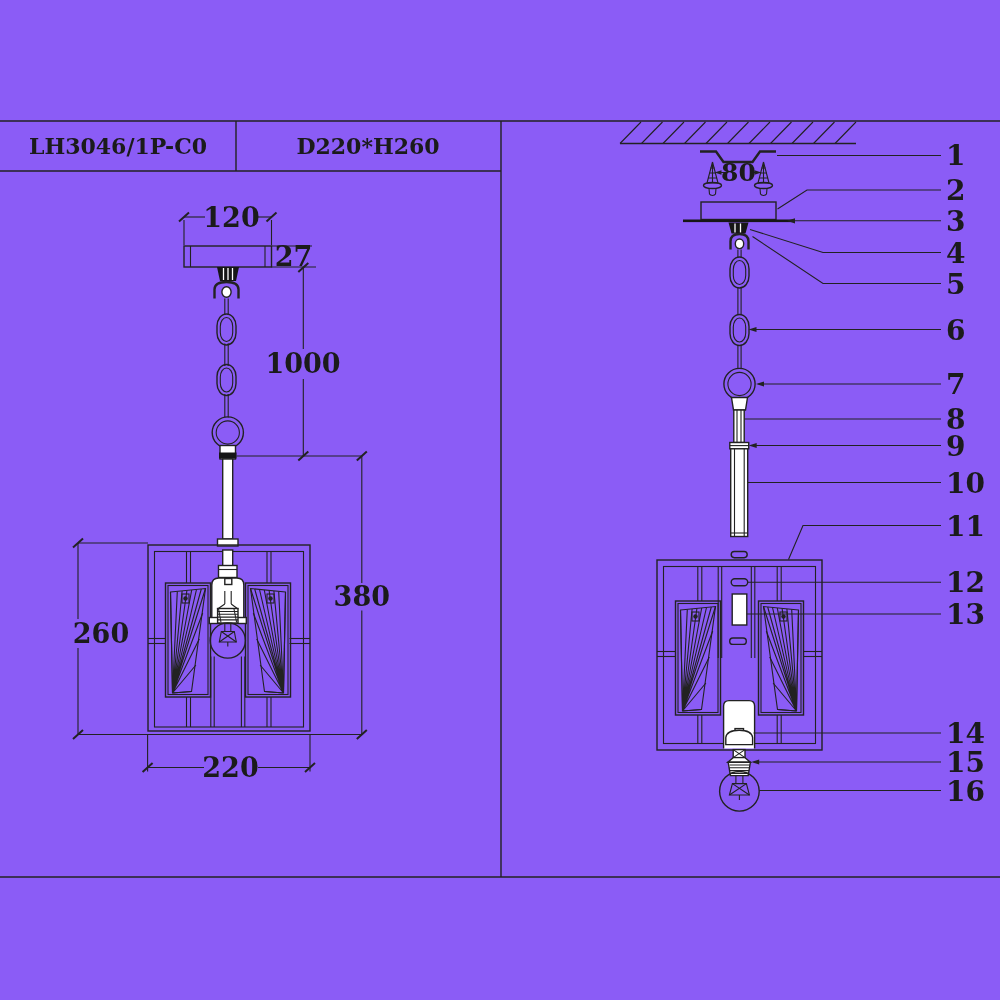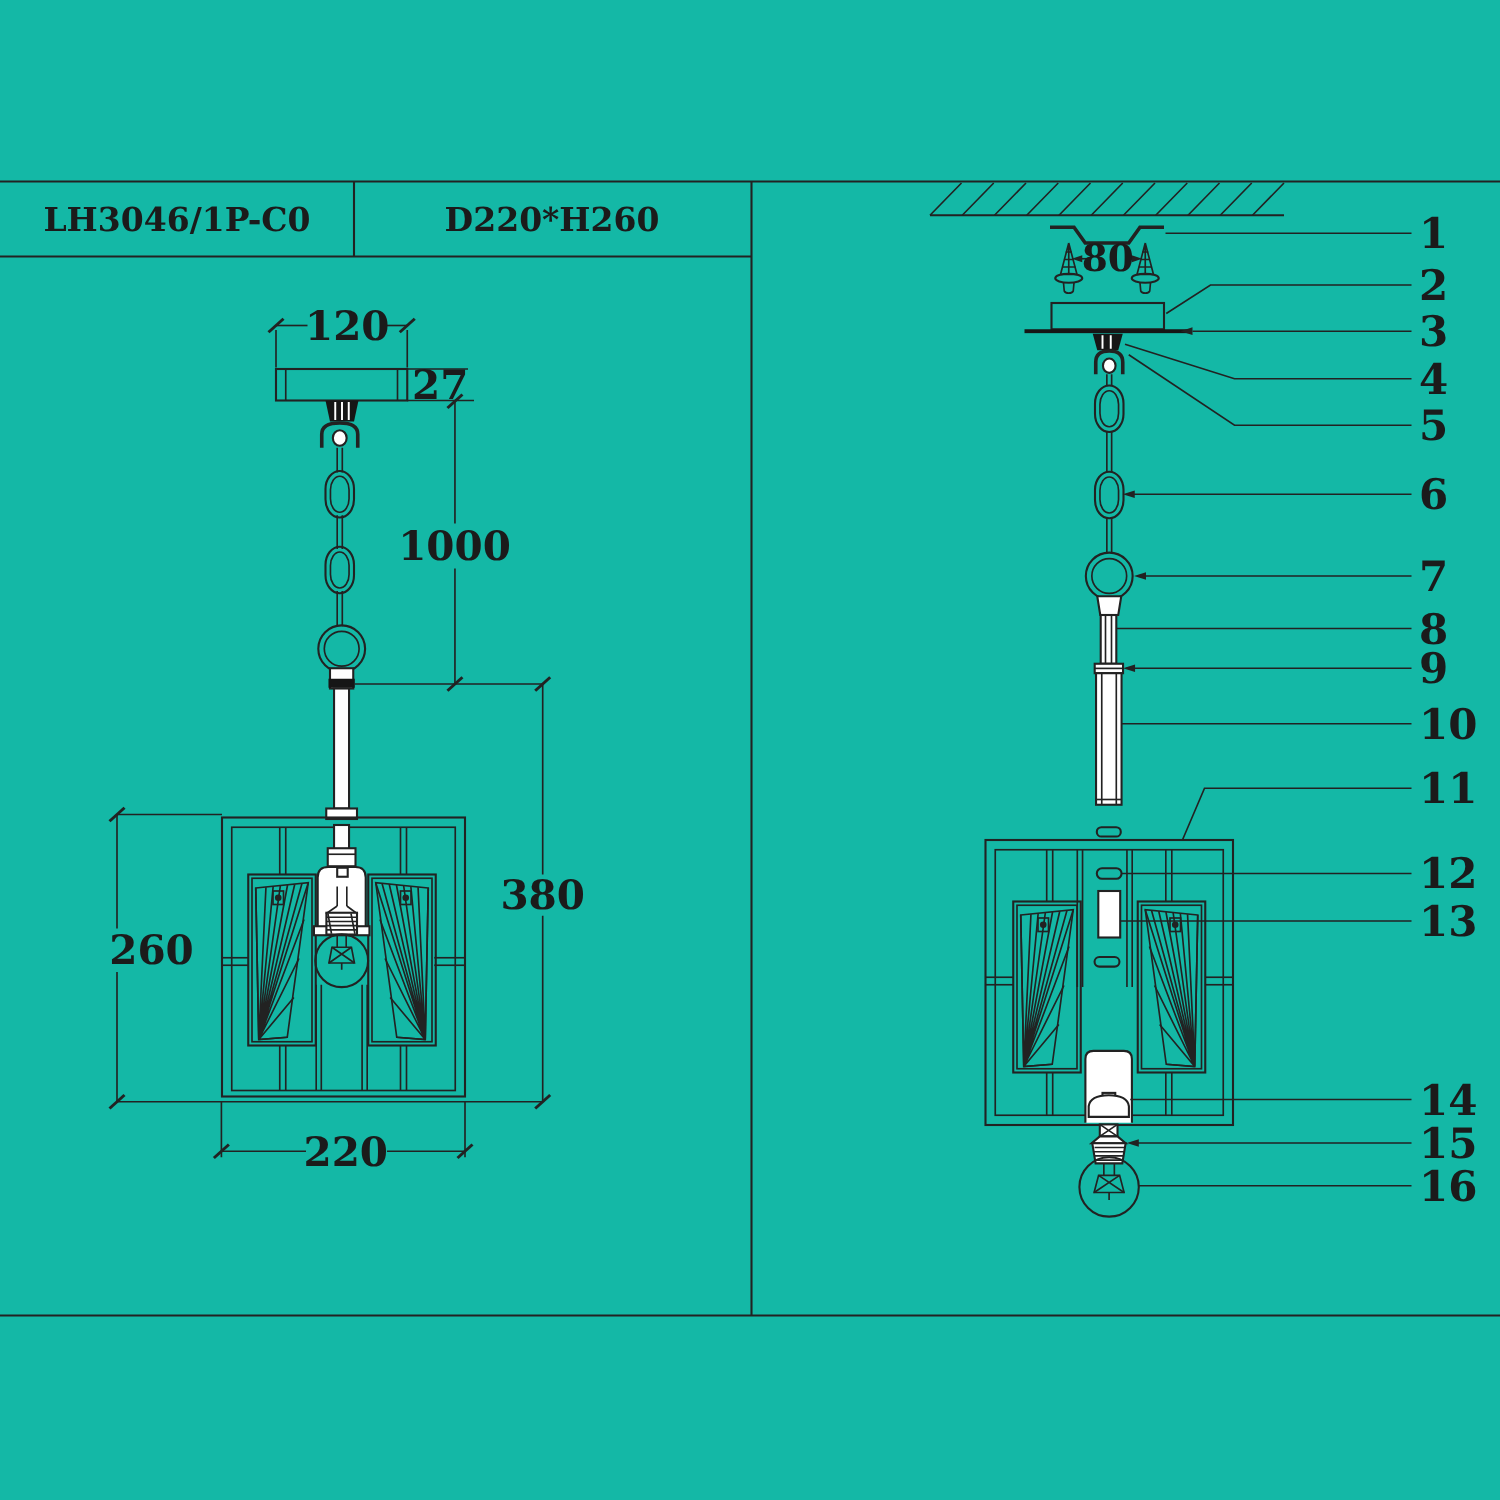--- a/index.html
+++ b/index.html
@@ -1,16 +1,16 @@
 <!DOCTYPE html>
 <html><head>
 <meta charset="utf-8">
 <style>
   html,body{margin:0;padding:0;background:#ffffff;}
-  #stage{position:relative;width:1000px;height:1000px;background:#14b8a6;overflow:hidden;}
+  #stage{position:relative;width:1000px;height:1000px;background:#8b5cf6;overflow:hidden;}
   svg{display:block;}
   svg text{font-family:"DejaVu Serif","Liberation Serif",serif;font-weight:bold;fill:#1b1b1b;}
   .tbl{font-size:22px;}
   .dim{font-size:27px;}
   .dims{font-size:25px;}
   .callout{font-size:28px;}
   .ln{stroke:#222;stroke-width:1.4;fill:none;}
   .thin{stroke:#222;stroke-width:1.1;fill:none;}
   .heavy{stroke:#222;stroke-width:2.4;fill:none;}
   .wfill{fill:#ffffff;stroke:#222;stroke-width:1.4;}

